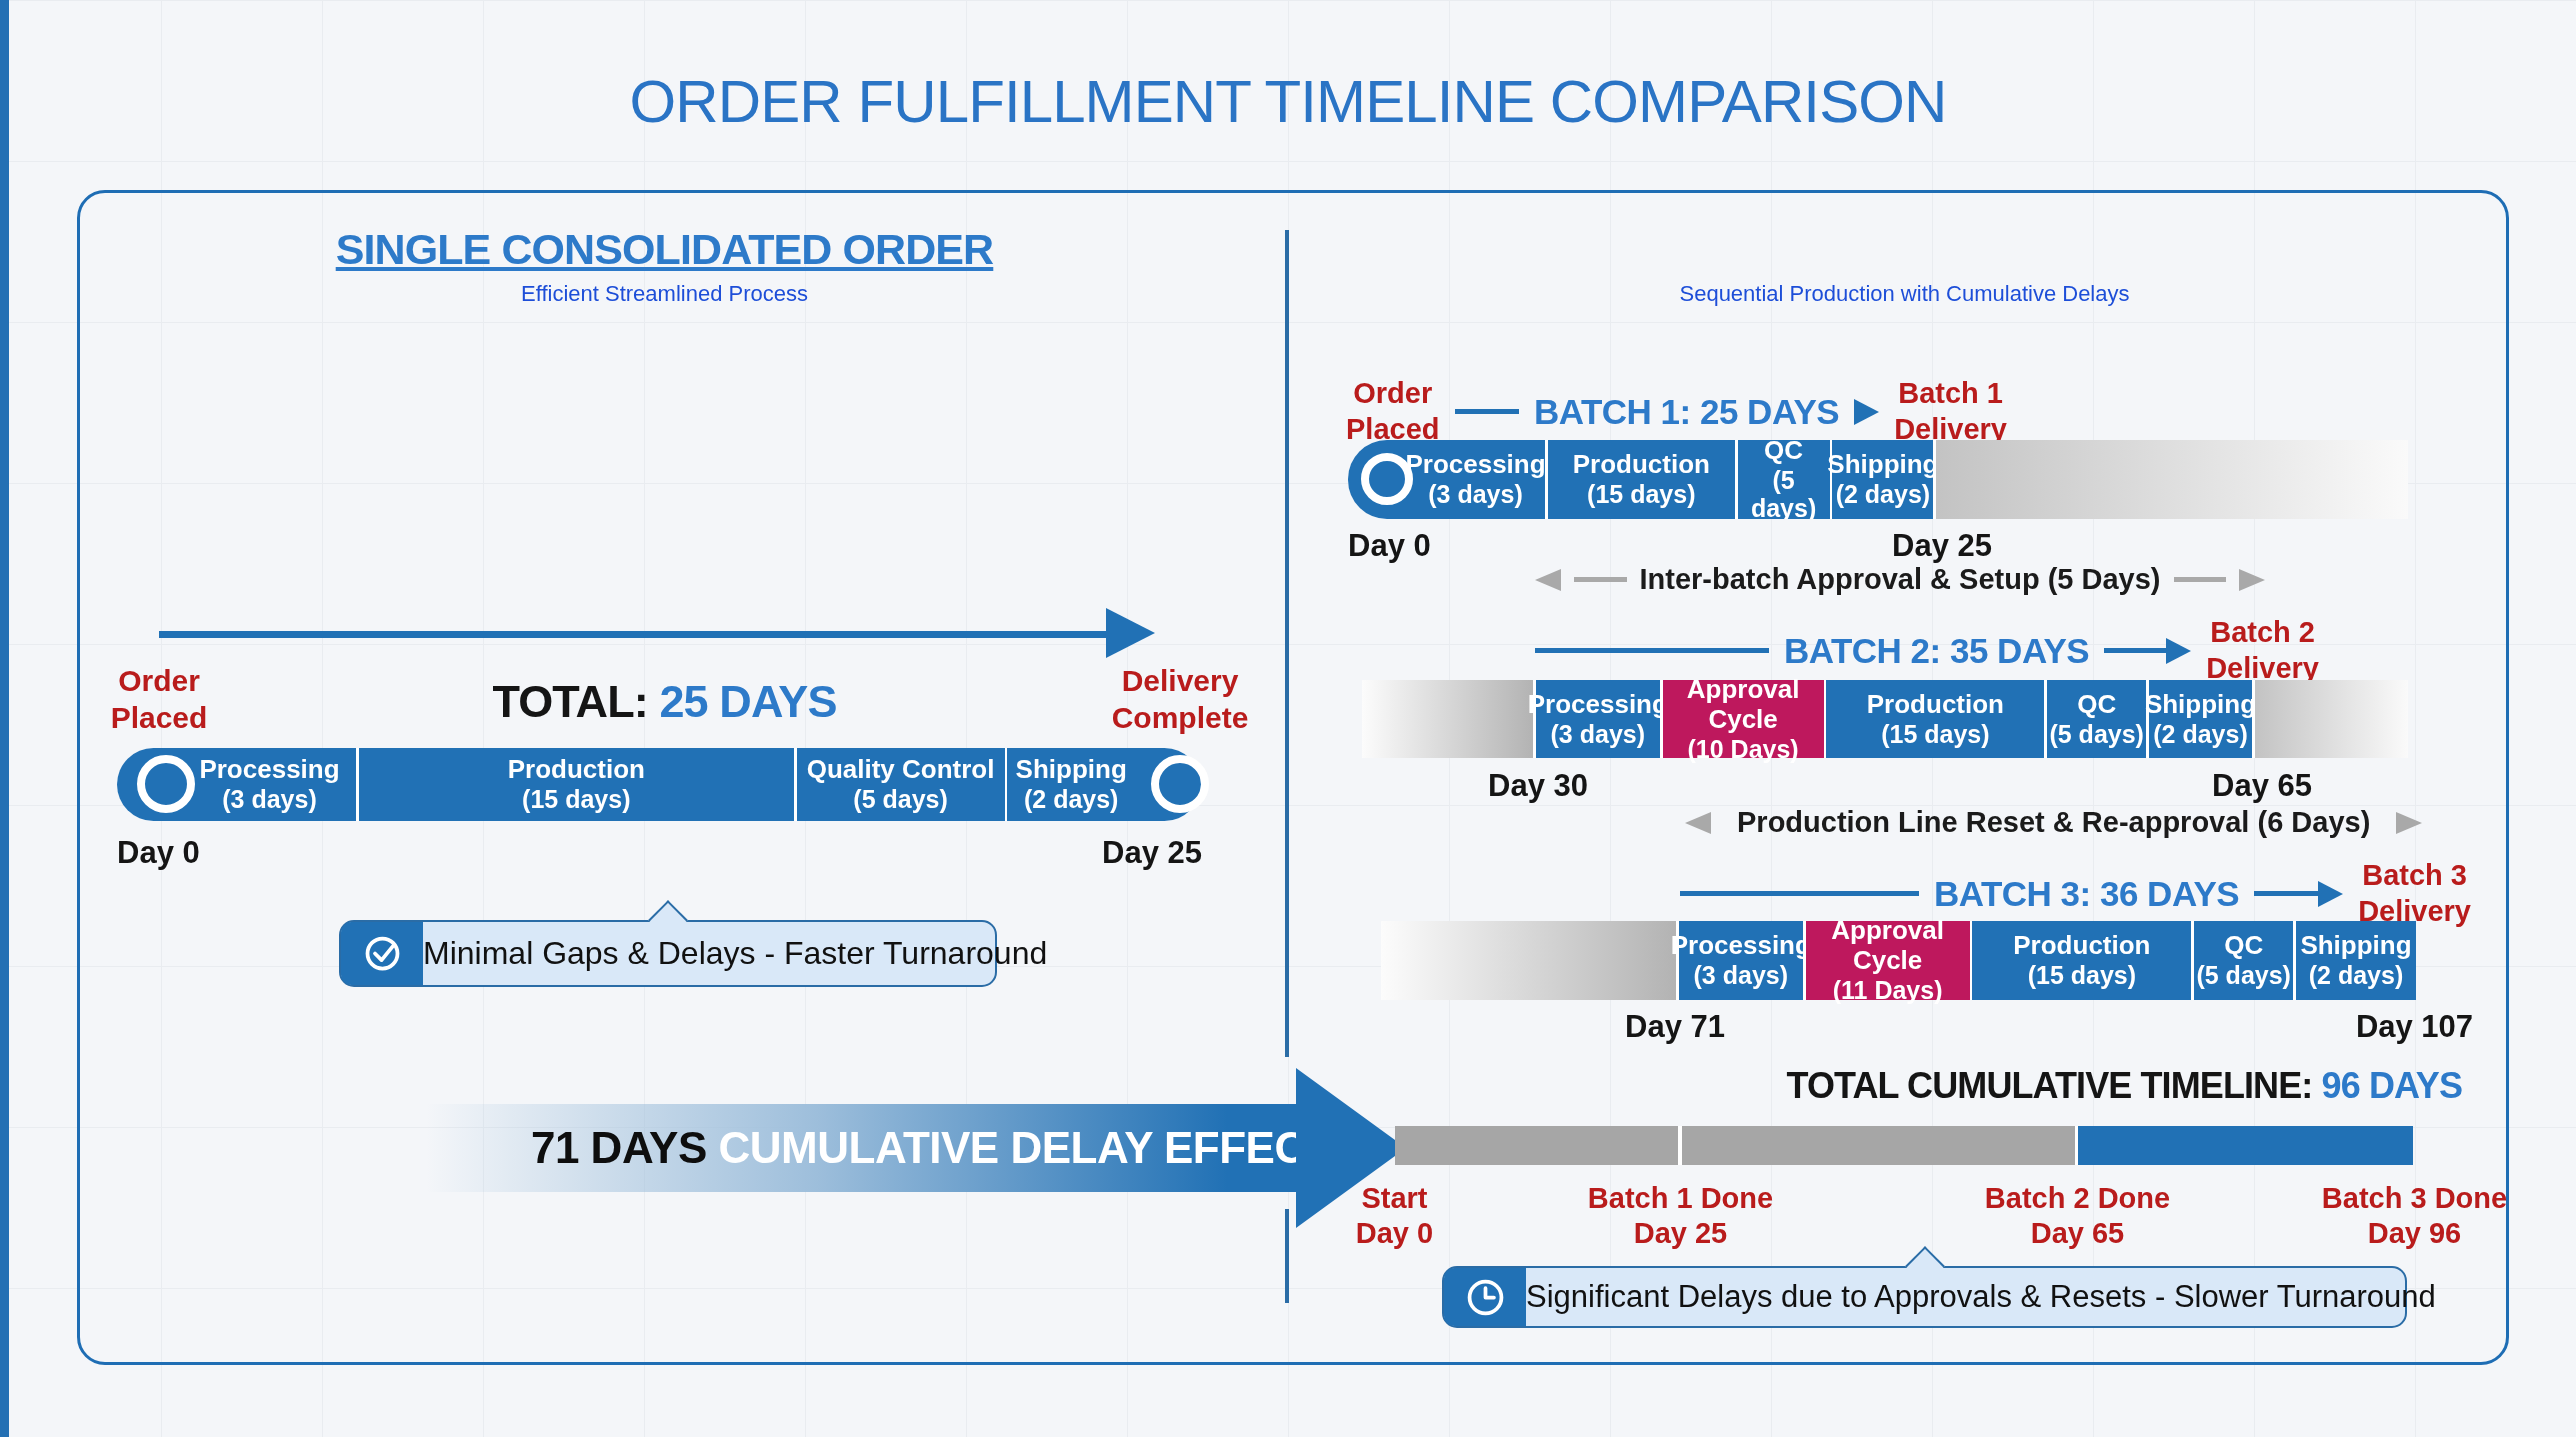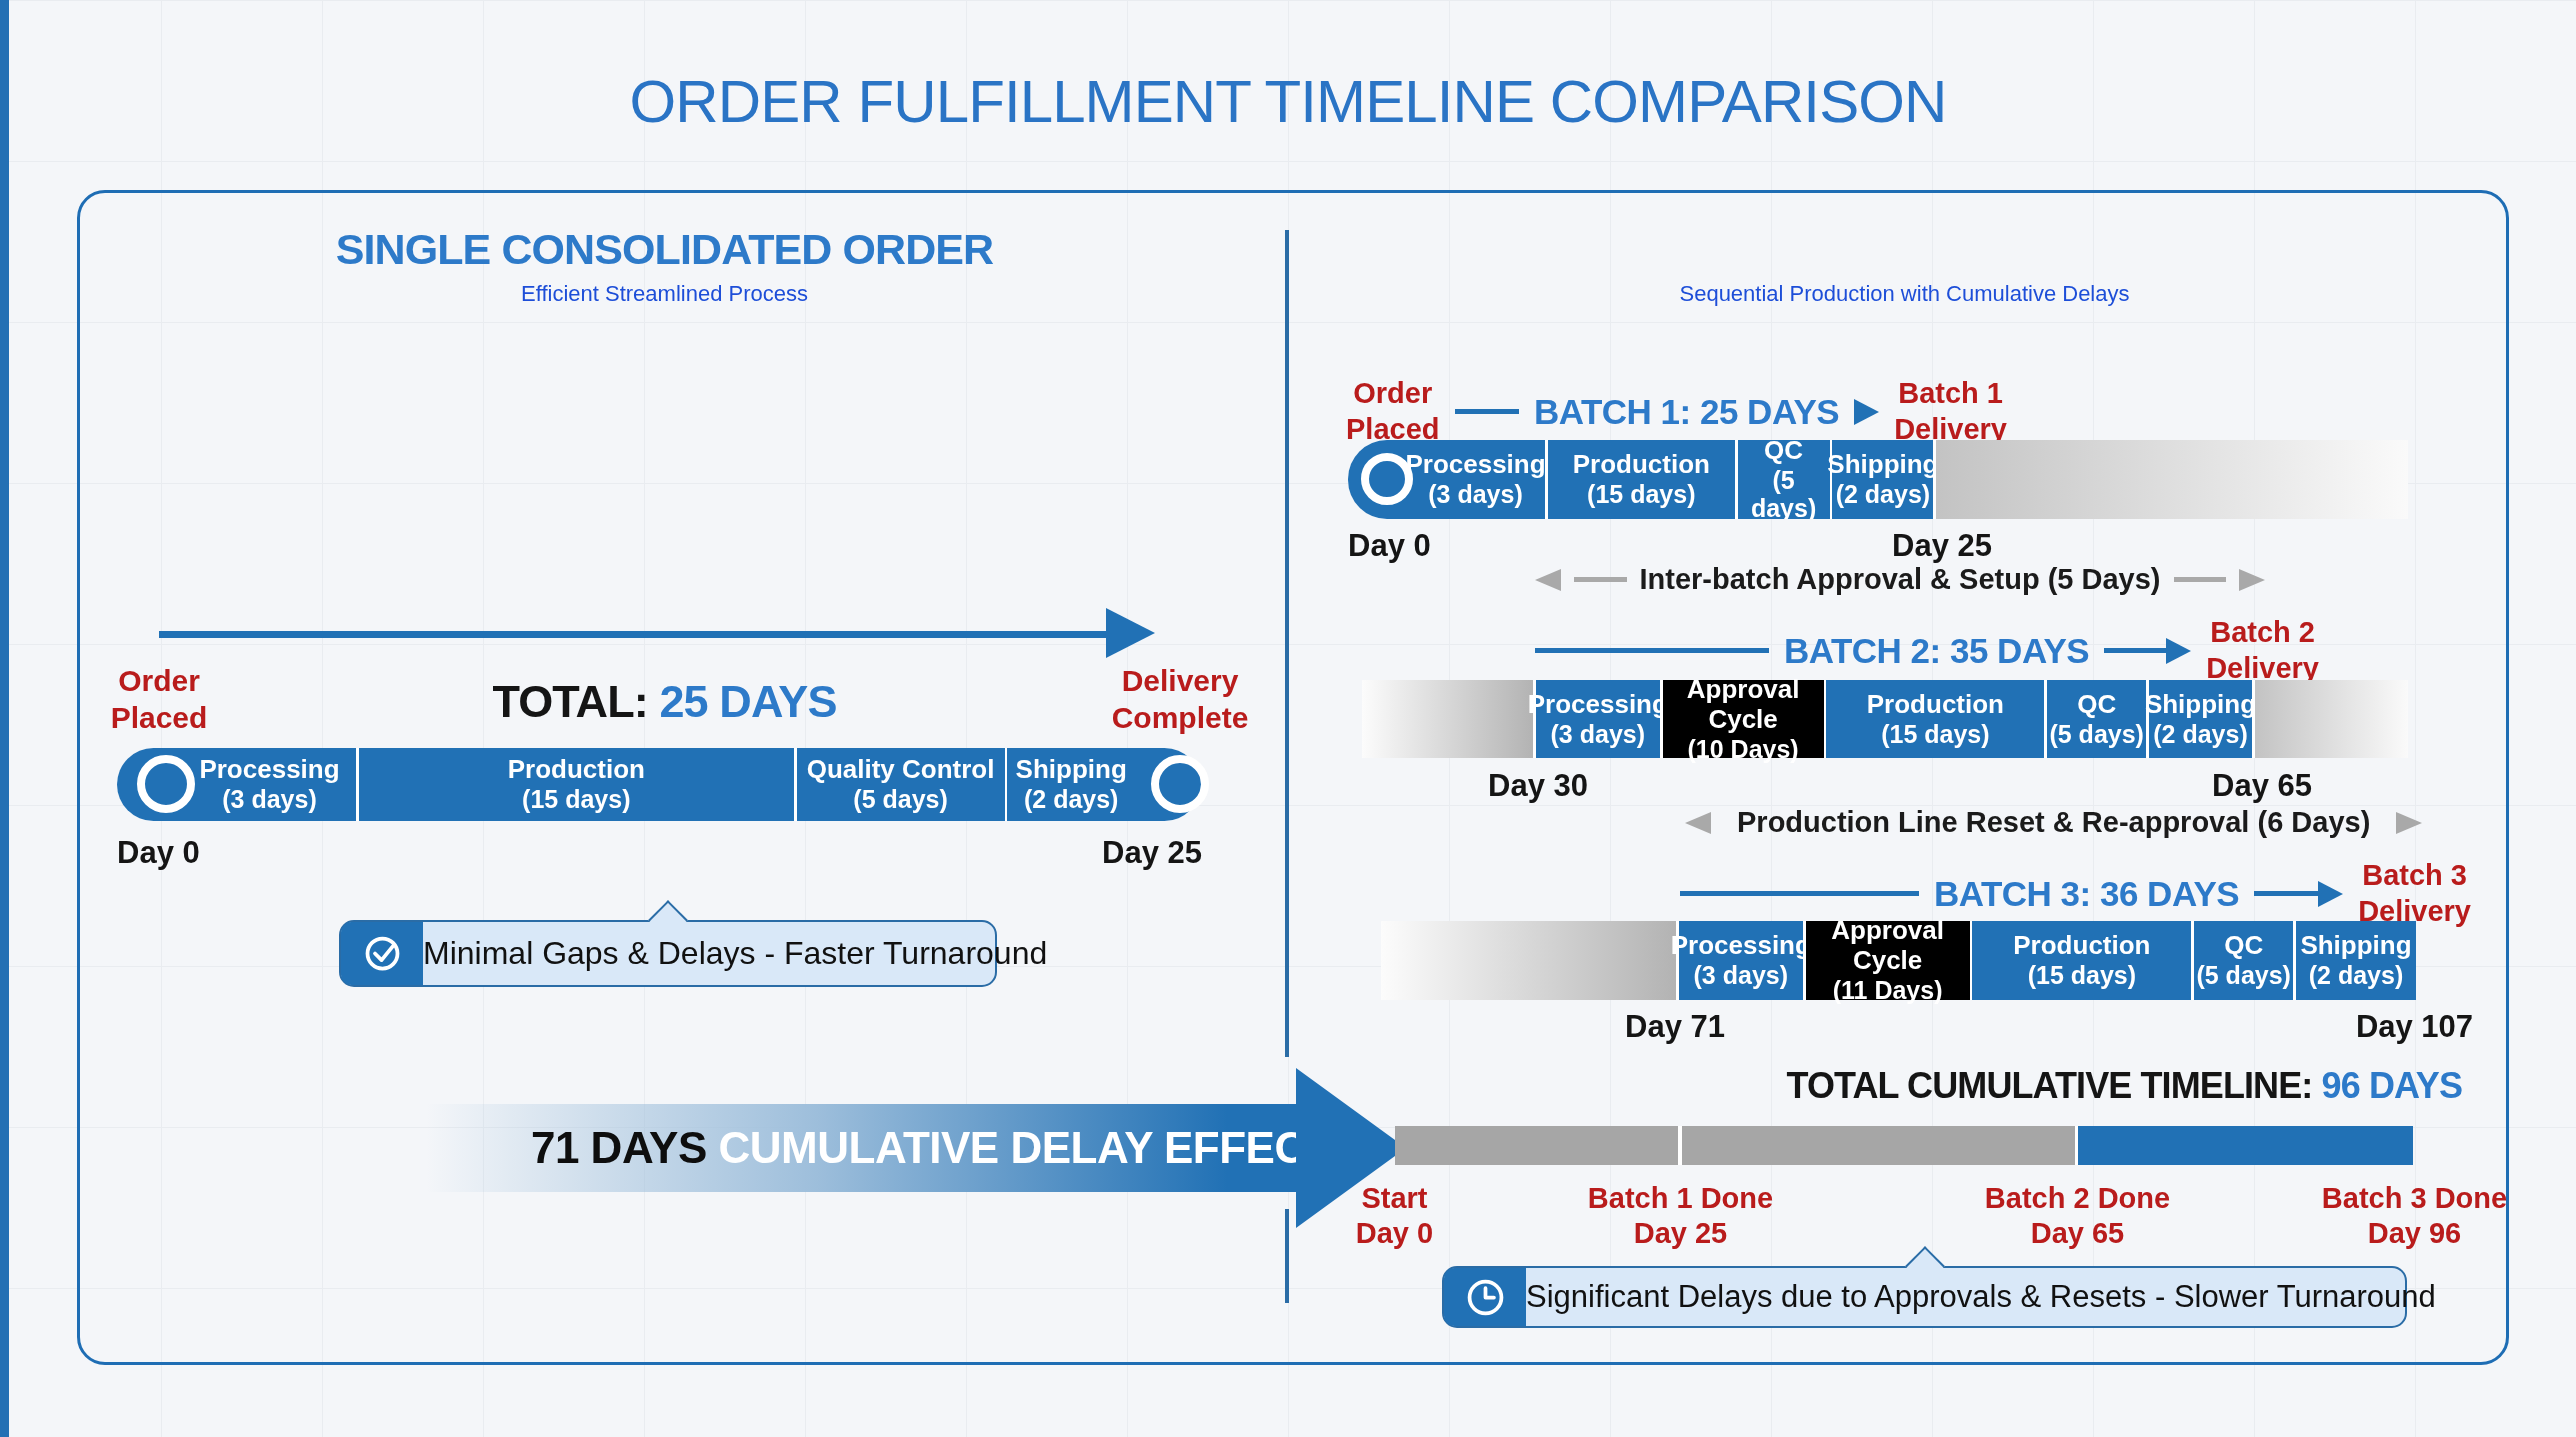--- a/index.html
+++ b/index.html
@@ -32,21 +32,21 @@
   .hline{background:#2171b5;}
   .tri-r{width:0;height:0;border-style:solid;border-color:transparent;}
 
   .twolines{text-align:center;font-weight:bold;font-size:29px;line-height:1.22;color:#b91c1c;}
   .daylbl{font-weight:bold;font-size:31px;color:#151515;}
   .bluetxt{color:#2d7ac9;}
 
   .bar{display:flex;gap:2.8px;background:#fff;box-sizing:border-box;}
   .seg{display:flex;flex-direction:column;justify-content:center;align-items:center;
     background:#2171b5;color:#fff;text-align:center;box-sizing:border-box;}
-  .seg.gray{background:#000000;text-align:center;}
+  .seg.gray{background:#be185d;text-align:center;}
   .seg .l1{font-weight:bold;font-size:26px;line-height:1.15;}
   .seg .l2{font-weight:bold;font-size:25px;line-height:1.15;}
   .lead{background:linear-gradient(to right, rgba(200,200,200,0.06), #b3b3b3);}
   .tail{background:linear-gradient(to right, #c3c3c3, rgba(235,235,235,0.25));}
   .ring{position:absolute;border:8.4px solid #fff;border-radius:50%;box-sizing:border-box;background:transparent;}
 
   .batchrow{display:flex;align-items:center;gap:15px;}
   .batchlbl{font-size:35px;font-weight:bold;color:#2d7ac9;white-space:nowrap;letter-spacing:-0.5px;}
   .bline{height:5.6px;background:#2171b5;}
   .bhead{border-width:13px 0 13px 25px;border-left-color:#2171b5;}
@@ -81,21 +81,21 @@
 <div id="canvas">
 
   <div class="abs edge-strip"></div>
 
   <div class="abs main-title">ORDER FULFILLMENT TIMELINE COMPARISON</div>
 
   <div class="abs panel"></div>
   <div class="abs divider div-top"></div>
   <div class="abs divider div-bot"></div>
 
-  <div class="abs sec-head" style="left:112px;top:225px;width:1105px;">SINGLE CONSOLIDATED ORDER</div>
+  <div class="abs sec-head" style="left:112px;top:225px;width:1105px;text-decoration:underline;">SINGLE CONSOLIDATED ORDER</div>
   <div class="abs sec-sub" style="left:112px;top:281px;width:1105px;">Efficient Streamlined Process</div>
 
   <div class="abs hline" style="left:159px;top:631px;width:947px;height:6.6px;"></div>
   <div class="abs tri-r" style="left:1106px;top:608px;border-width:25px 0 25px 49px;border-left-color:#2171b5;"></div>
 
   <div class="abs twolines" style="left:98px;top:663px;width:122px;font-size:30px;">
     <div>Order</div>
     <div>Placed</div>
   </div>
 

